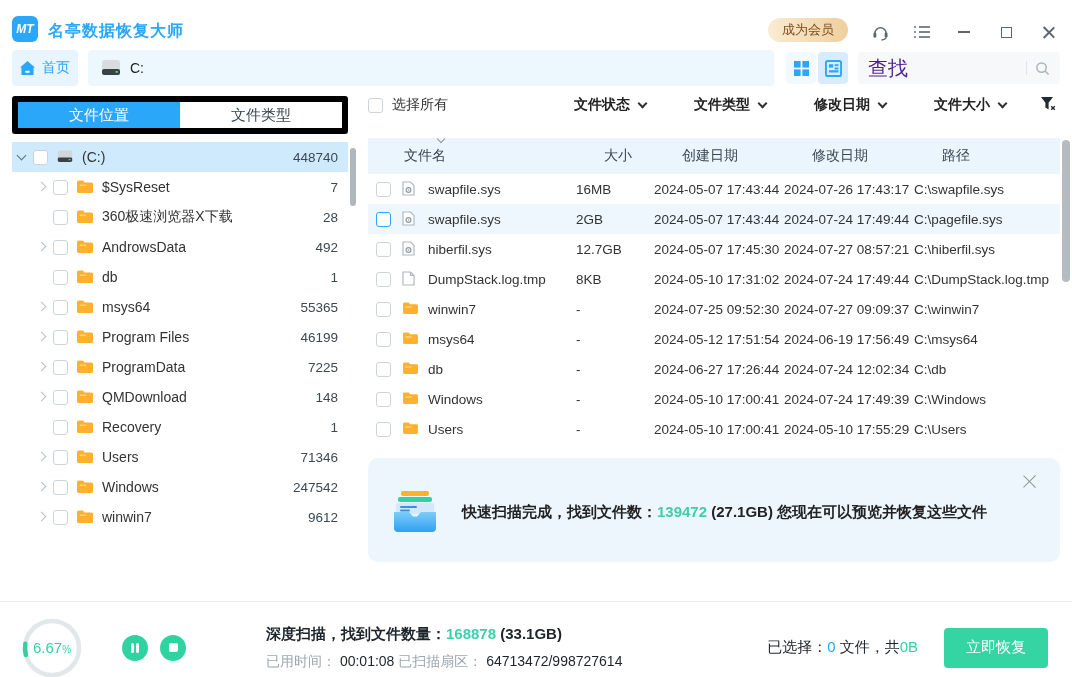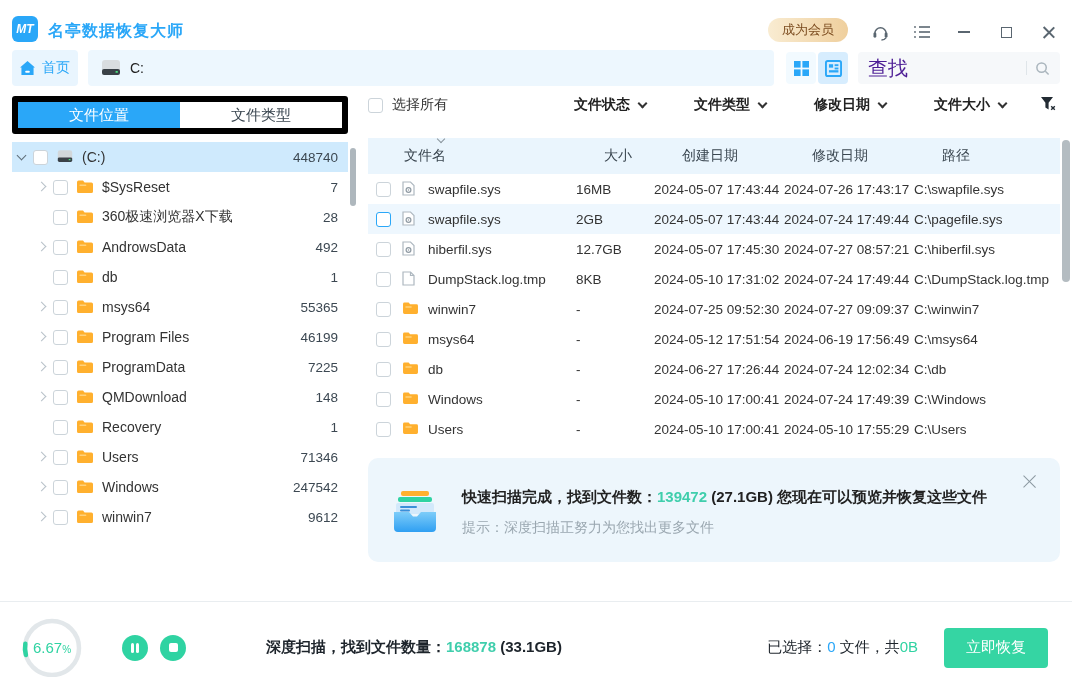--- a/index.html
+++ b/index.html
@@ -626,21 +626,20 @@
         <rect x="7" y="9" width="34" height="5" rx="2" fill="#2fd3a2"></rect>
         <rect x="5" y="15" width="38" height="11" rx="2" fill="#d3e9fb"></rect>
         <rect x="9" y="18" width="17" height="2" rx="1" fill="#3a8fd9"></rect>
         <rect x="9" y="21.5" width="10" height="2" rx="1" fill="#3a8fd9"></rect>
         <path d="M3 24 H18 L22 28.5 H26 L30 24 H45 V40 Q45 44 41 44 H7 Q3 44 3 40 Z" fill="url(#trayGrad)"></path>
       </svg>
       <div>
         <div class="banner-title">
           <span>快速扫描完成，找到文件数：</span><span class="banner-count">139472</span><span> (27.1GB) 您现在可以预览并恢复这些文件</span>
         </div>
-        <div class="banner-tip">提示：深度扫描正努力为您找出更多文件</div>
       </div>
       <span class="banner-close"></span>
     </div>
   </main>
 </div>
 
 <footer class="statusbar">
   <div class="ring-wrap">
     <svg width="64" height="64" viewBox="0 0 64 64">
       <circle cx="32" cy="32" r="27" fill="none" stroke="#e2e7ea" stroke-width="4.5"></circle>
@@ -650,20 +649,24 @@
       <span>6.67</span>
         <span class="pct">%</span>
     </div>
   </div>
   <div class="ctl-btn pause-btn"></div>
   <div class="ctl-btn stop-btn"></div>
   <div class="scan-block">
     <div class="scan-line1">
       <span>深度扫描，找到文件数量：</span><span class="scan-count">168878</span><span> (33.1GB)</span>
     </div>
+    <div class="scan-line2">
+      <span>已用时间：</span> <b>00:01:08</b>
+      <span>已扫描扇区：</span> <b>64713472/998727614</b>
+    </div>
   </div>
   <div class="sb-right">
     <div class="sel-text">
       <span>已选择：</span><span class="sel-count">0</span> <span>文件，共</span><span class="sel-size">0B</span>
     </div>
     <button class="recover-btn">立即恢复</button>
   </div>
 </footer>
 
 </body></html>

